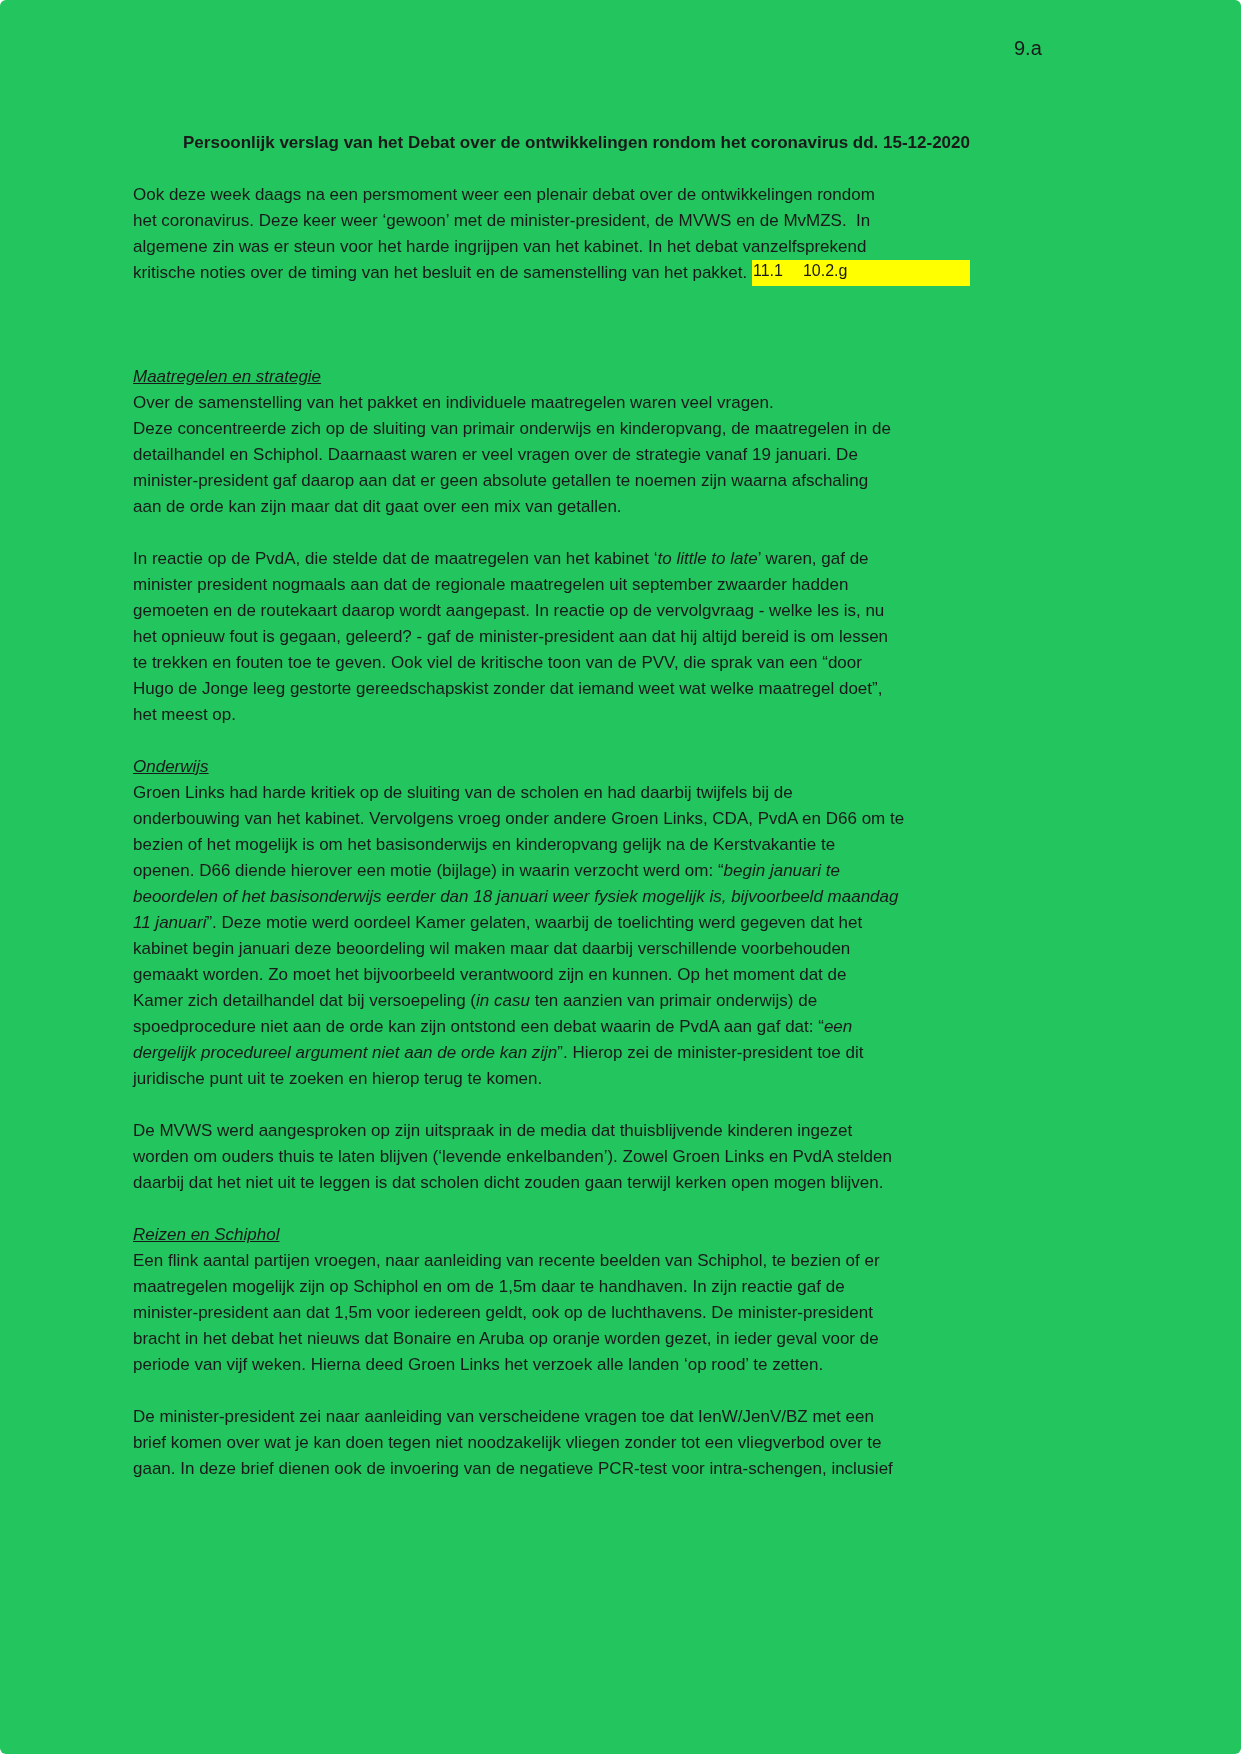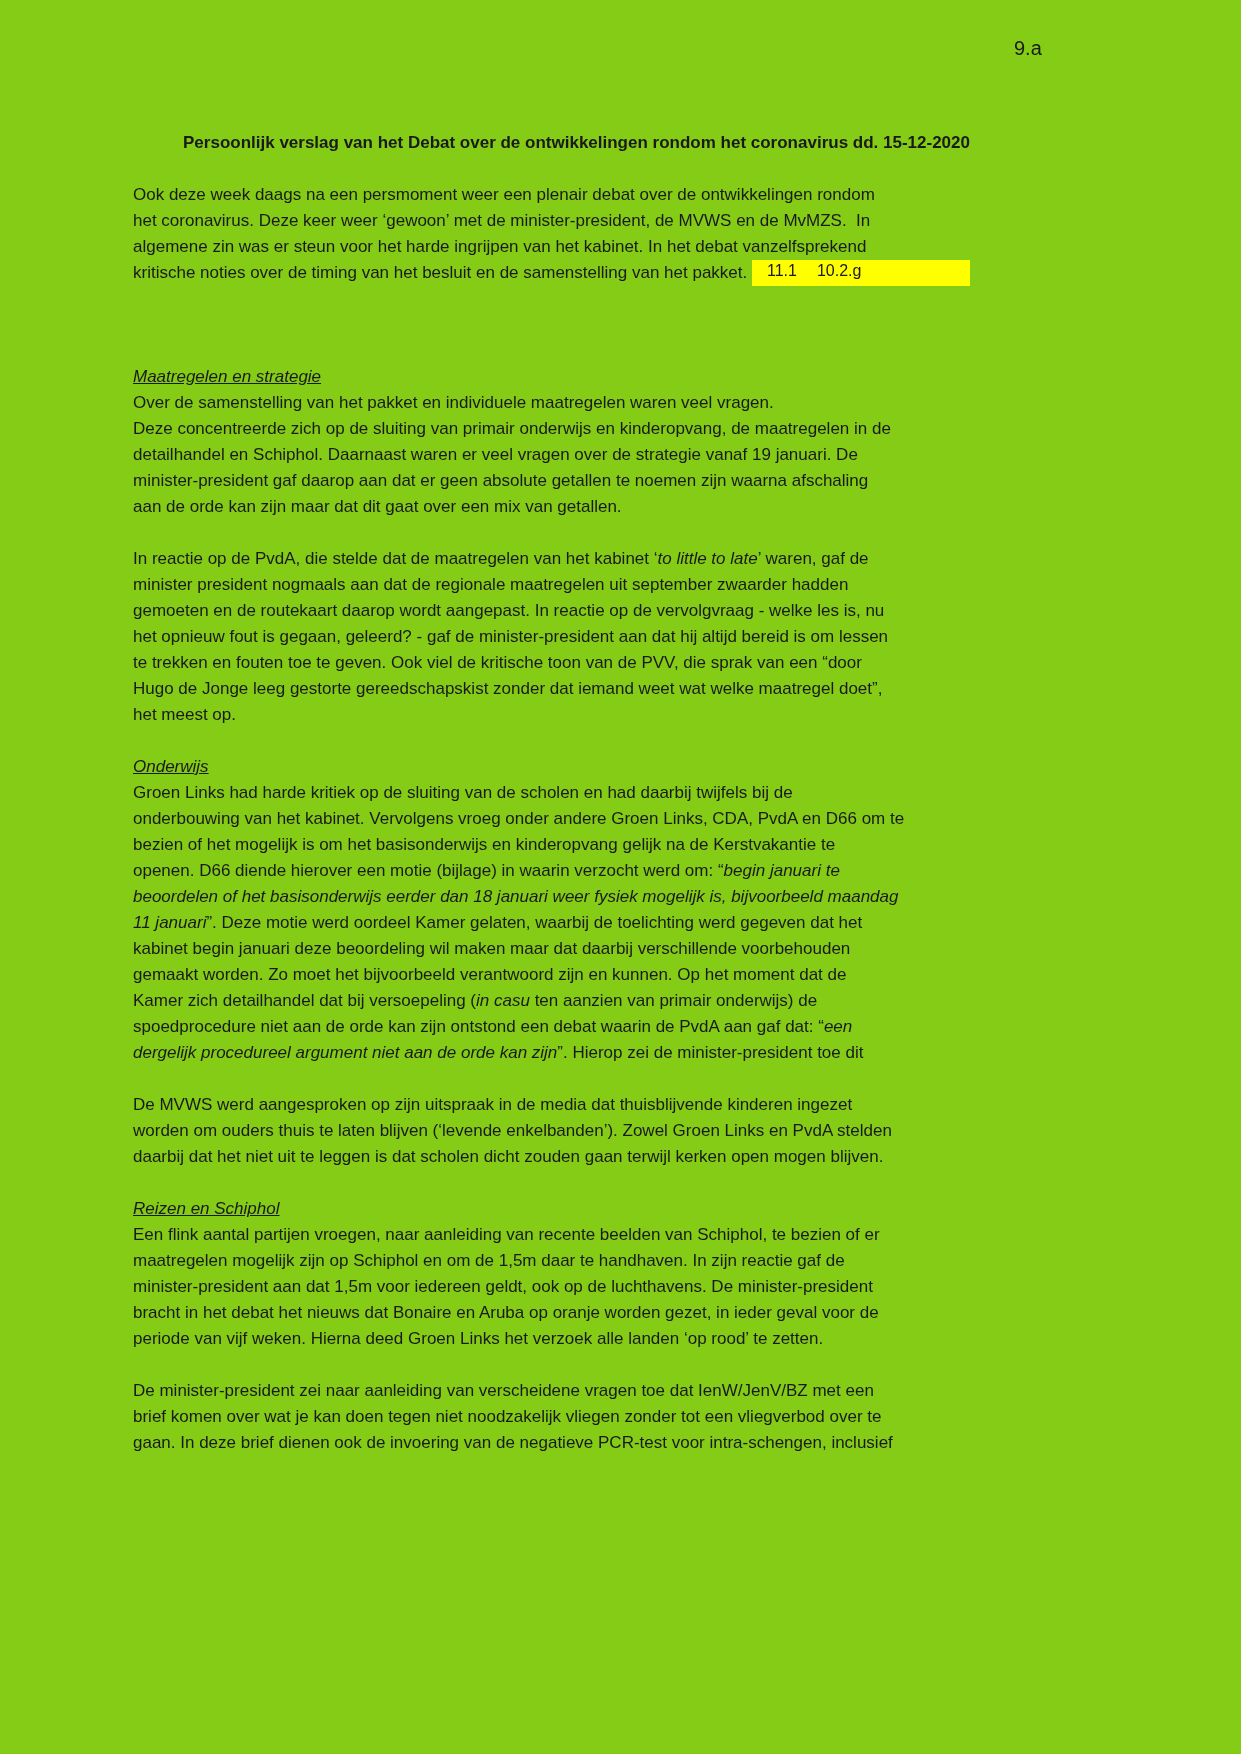--- a/index.html
+++ b/index.html
@@ -5,22 +5,23 @@
   html, body { margin: 0; padding: 0; }
   body {
     width: 1241px; height: 1754px;
     background: #ffffff;
     font-family: "Liberation Sans", sans-serif;
     color: #1a1a1a;
   }
   .page {
     position: relative;
     width: 1241px; height: 1754px;
-    background: #84cc16;
+    background: #22c55e;
     overflow: hidden;
+    border-radius: 6px;
   }
   .page-number {
     position: absolute;
     top: 36px; left: 1014px;
     font-size: 20px;
     line-height: 24px;
     color: #1a1a1a;
   }
   .content {
     padding: 130px 271px 0 133px;
@@ -48,21 +49,21 @@
     line-height: 26px;
     font-size: 17px;
     white-space: pre;
   }
   .run { white-space: pre; }
   .run.italic { font-style: italic; }
   .redaction {
     background: #ffff00;
     display: flex;
     align-items: center;
-    padding-left: 15px;
+    padding-left: 1px;
     box-sizing: border-box;
   }
   .redaction.fill { flex: 1 1 auto; }
   .redaction-label {
     font-size: 16px;
     color: #1a1a1a;
     margin-right: 20px;
     transform: translateY(-2px);
     white-space: pre;
   }
@@ -106,20 +107,21 @@
           <div class="doc-line"><span class="run">onderbouwing van het kabinet. Vervolgens vroeg onder andere Groen Links, CDA, PvdA en D66 om te</span></div>
           <div class="doc-line"><span class="run">bezien of het mogelijk is om het basisonderwijs en kinderopvang gelijk na de Kerstvakantie te</span></div>
           <div class="doc-line"><span class="run">openen. D66 diende hierover een motie (bijlage) in waarin verzocht werd om: “</span><span class="run italic">begin januari te</span></div>
           <div class="doc-line"><span class="run italic">beoordelen of het basisonderwijs eerder dan 18 januari weer fysiek mogelijk is, bijvoorbeeld maandag</span></div>
           <div class="doc-line"><span class="run italic">11 januari</span><span class="run">”. Deze motie werd oordeel Kamer gelaten, waarbij de toelichting werd gegeven dat het</span></div>
           <div class="doc-line"><span class="run">kabinet begin januari deze beoordeling wil maken maar dat daarbij verschillende voorbehouden</span></div>
           <div class="doc-line"><span class="run">gemaakt worden. Zo moet het bijvoorbeeld verantwoord zijn en kunnen. Op het moment dat de</span></div>
           <div class="doc-line"><span class="run">Kamer zich detailhandel dat bij versoepeling (</span><span class="run italic">in casu</span><span class="run"> ten aanzien van primair onderwijs) de</span></div>
           <div class="doc-line"><span class="run">spoedprocedure niet aan de orde kan zijn ontstond een debat waarin de PvdA aan gaf dat: “</span><span class="run italic">een</span></div>
           <div class="doc-line"><span class="run italic">dergelijk procedureel argument niet aan de orde kan zijn</span><span class="run">”. Hierop zei de minister-president toe dit</span></div>
+          <div class="doc-line"><span class="run">juridische punt uit te zoeken en hierop terug te komen.</span></div>
         </div>
         <div class="doc-paragraph">
           <div class="doc-line"><span class="run">De MVWS werd aangesproken op zijn uitspraak in de media dat thuisblijvende kinderen ingezet</span></div>
           <div class="doc-line"><span class="run">worden om ouders thuis te laten blijven (‘levende enkelbanden’). Zowel Groen Links en PvdA stelden</span></div>
           <div class="doc-line"><span class="run">daarbij dat het niet uit te leggen is dat scholen dicht zouden gaan terwijl kerken open mogen blijven.</span></div>
         </div>
         <div class="doc-heading">Reizen en Schiphol</div>
         <div class="doc-paragraph">
           <div class="doc-line"><span class="run">Een flink aantal partijen vroegen, naar aanleiding van recente beelden van Schiphol, te bezien of er</span></div>
           <div class="doc-line"><span class="run">maatregelen mogelijk zijn op Schiphol en om de 1,5m daar te handhaven. In zijn reactie gaf de</span></div>

